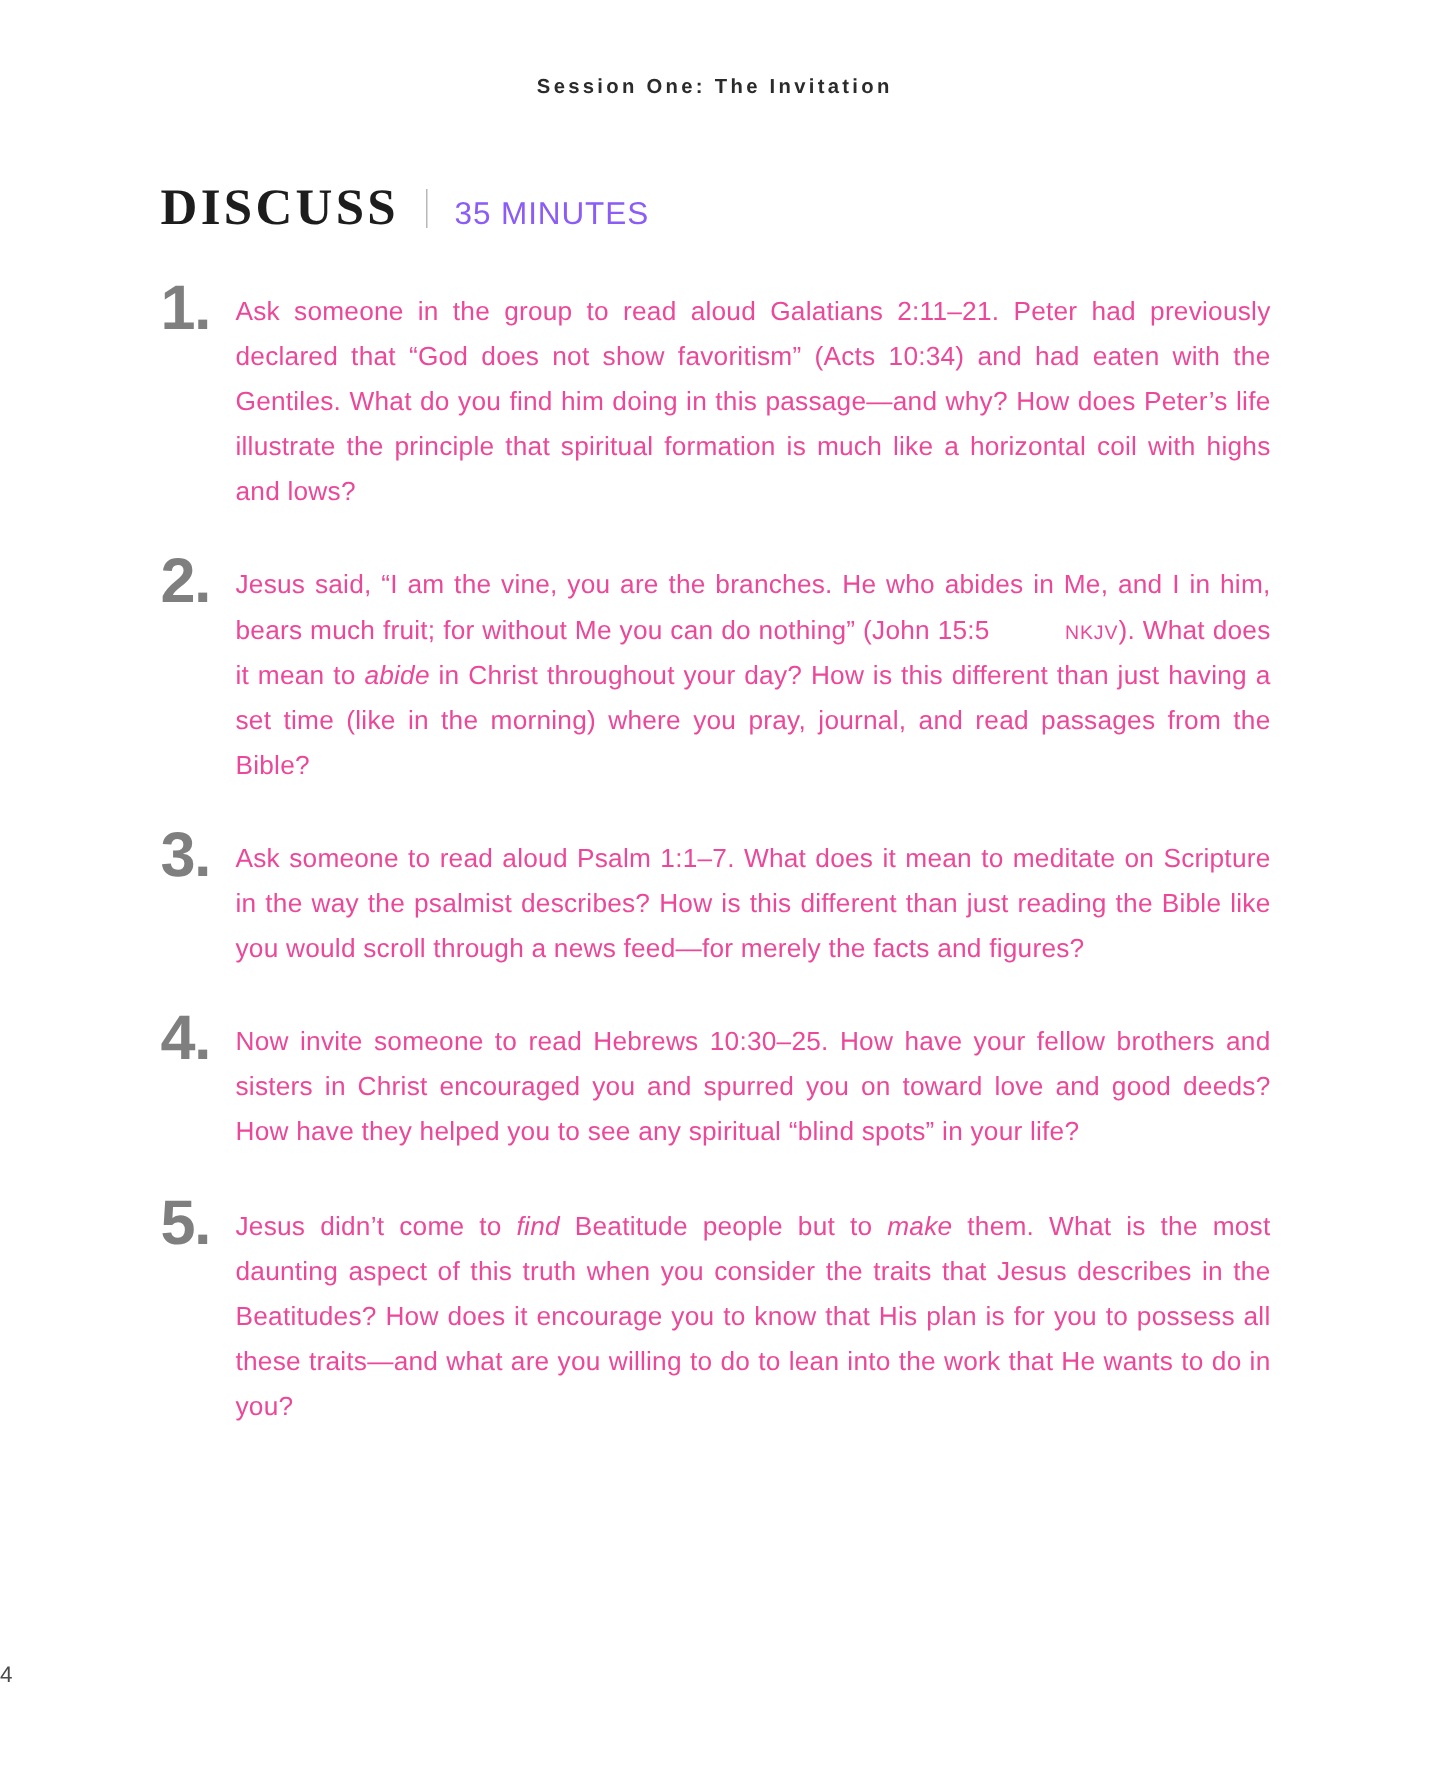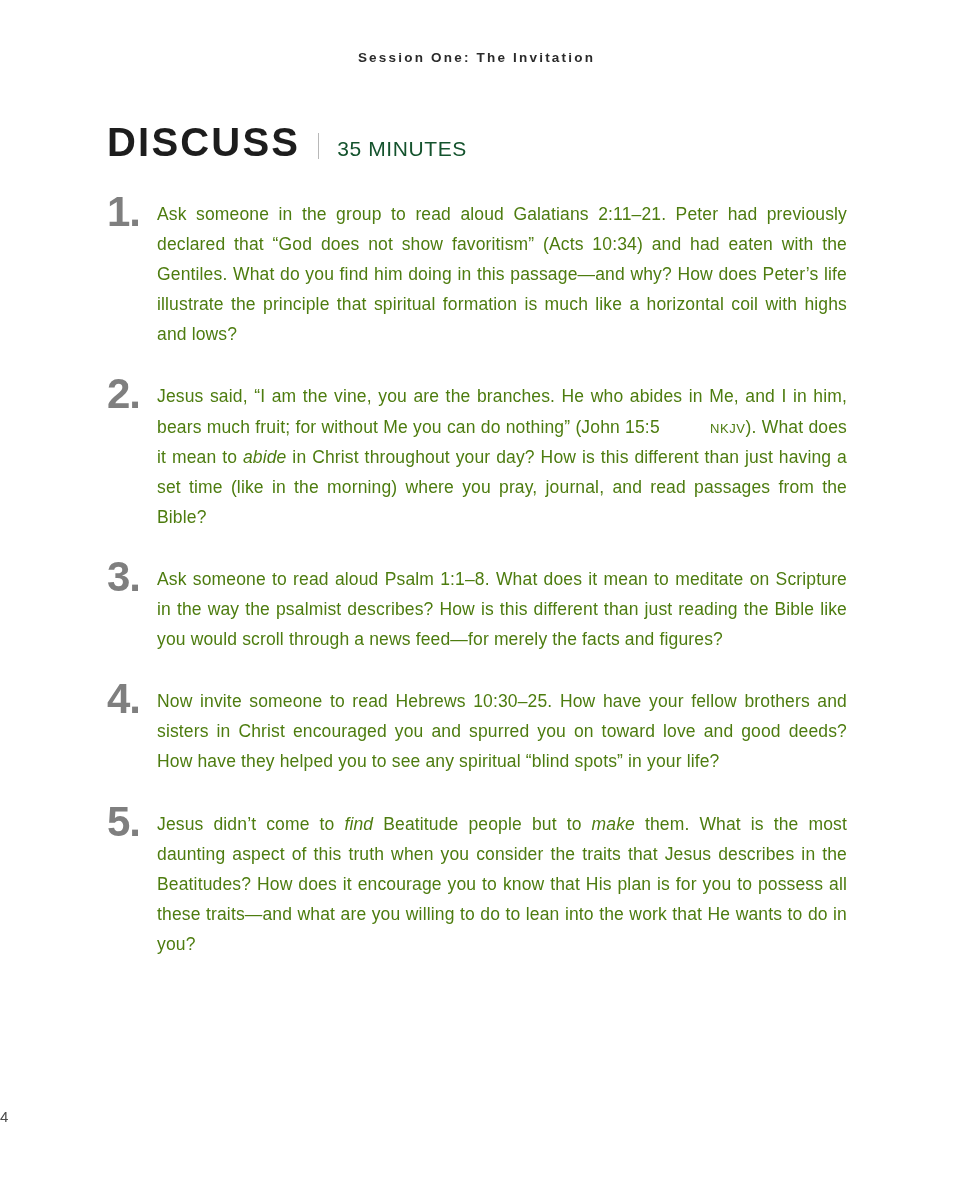--- a/index.html
+++ b/index.html
@@ -41,38 +41,39 @@
     left: 107px;
     width: 740px;
   }
 
   .section-head {
     display: flex;
     align-items: baseline;
     margin-bottom: 34px;
   }
   .section-title {
-    font-size: 40px;
+    font-size: 34px;
     font-weight: 700;
     letter-spacing: 2.2px;
     color: #1d1d1d;
+    font-family: Liberation Serif, serif;
   }
   .divider {
     display: inline-block;
     width: 1px;
     height: 26px;
     background: #b8b8b8;
     margin: 0 18px;
     position: relative;
     top: 3px;
   }
   .section-sub {
     font-size: 21px;
     letter-spacing: 0.6px;
-    color: #14532d;
+    color: #8b5cf6;
     font-weight: 400;
   }
 
   .intro {
     font-size: 17.5px;
     line-height: 1.6;
     color: #2a2a2a;
     letter-spacing: 0.25px;
     margin-bottom: 28px;
   }
@@ -94,21 +95,21 @@
     width: 44px;
     font-size: 42px;
     font-weight: 700;
     color: #7f7f7f;
     line-height: 1;
     letter-spacing: -1px;
   }
   .qtext {
     font-size: 17.5px;
     line-height: 1.72;
-    color: #4d7c0f;
+    color: #ec4899;
     text-align: justify;
     letter-spacing: 0.15px;
   }
   .qtext em {
   }
   .smallcaps {
     font-size: 13px;
     letter-spacing: 0.6px;
     margin-left: 45px;
   }
@@ -144,21 +145,21 @@
         <div class="qtext">Ask someone in the group to read aloud Galatians 2:11–21. Peter had previously declared that “God does not show favoritism” (Acts 10:34) and had eaten with the Gentiles. What do you find him doing in this passage—and why? How does Peter’s life illustrate the principle that spiritual formation is much like a horizontal coil with highs and lows?</div>
       </div>
 
       <div class="qitem">
         <div class="qnum">2.</div>
         <div class="qtext"><span>Jesus said, “I am the vine, you are the branches. He who abides in Me, and I in him, bears much fruit; for without Me you can do nothing” (John 15:5 </span><span class="smallcaps">NKJV</span><span>). What does it mean to </span><em>abide</em><span> in Christ throughout your day? How is this different than just having a set time (like in the morning) where you pray, journal, and read passages from the Bible?</span></div>
       </div>
 
       <div class="qitem">
         <div class="qnum">3.</div>
-        <div class="qtext">Ask someone to read aloud Psalm 1:1–8. What does it mean to meditate on Scripture in the way the psalmist describes? How is this different than just reading the Bible like you would scroll through a news feed—for merely the facts and figures?</div>
+        <div class="qtext">Ask someone to read aloud Psalm 1:1–7. What does it mean to meditate on Scripture in the way the psalmist describes? How is this different than just reading the Bible like you would scroll through a news feed—for merely the facts and figures?</div>
       </div>
 
       <div class="qitem">
         <div class="qnum">4.</div>
         <div class="qtext">Now invite someone to read Hebrews 10:30–25. How have your fellow brothers and sisters in Christ encouraged you and spurred you on toward love and good deeds? How have they helped you to see any spiritual “blind spots” in your life?</div>
       </div>
 
       <div class="qitem">
         <div class="qnum">5.</div>
         <div class="qtext"><span>Jesus didn’t come to </span><em>find</em><span> Beatitude people but to </span><em>make</em><span> them. What is the most daunting aspect of this truth when you consider the traits that Jesus describes in the Beatitudes? How does it encourage you to know that His plan is for you to possess all these traits—and what are you willing to do to lean into the work that He wants to do in you?</span></div>

